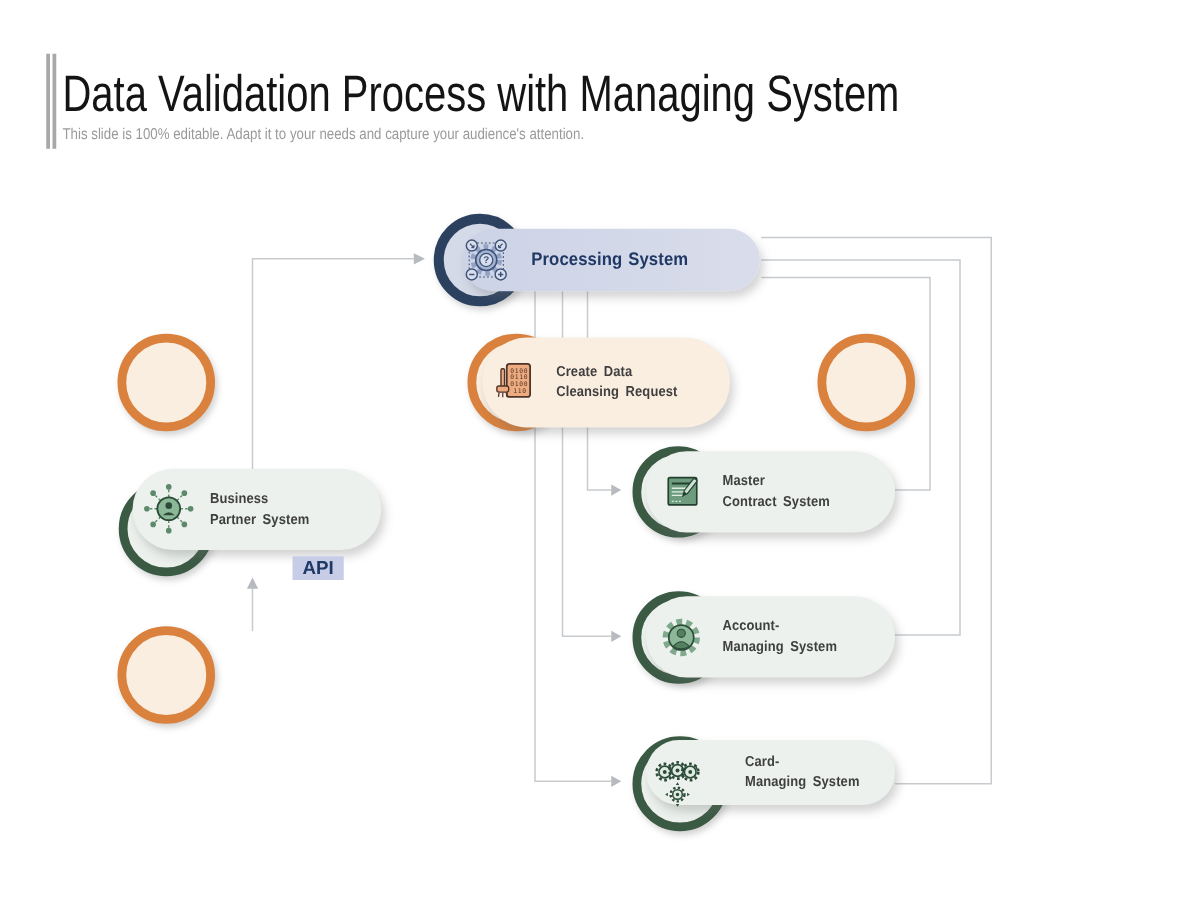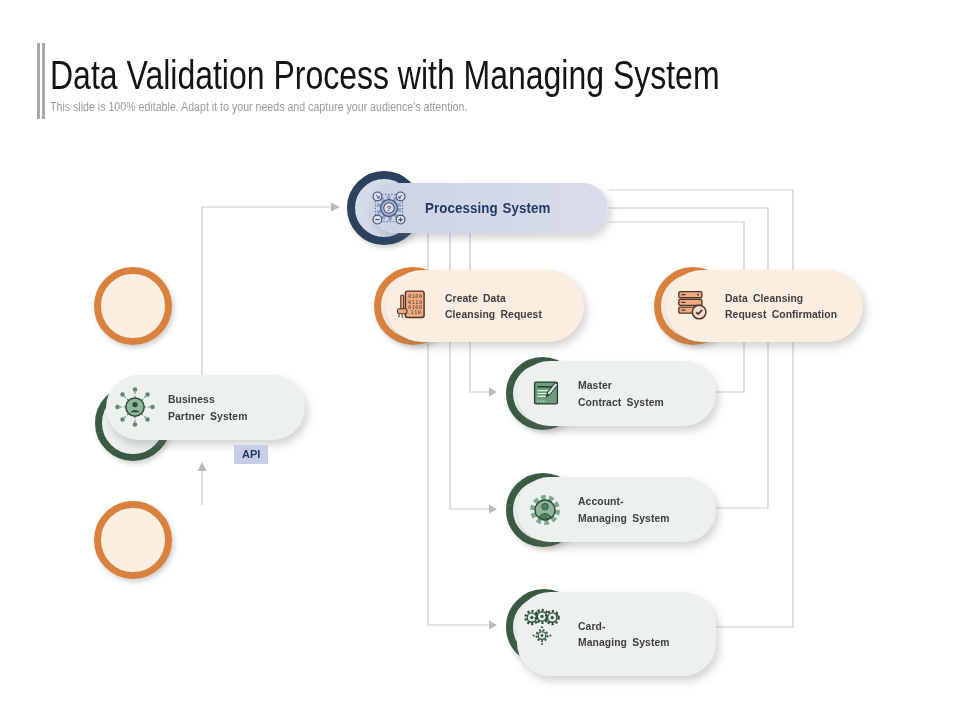--- a/index.html
+++ b/index.html
@@ -30,21 +30,21 @@
                letter-spacing:.1px;word-spacing:2.5px;}
   .ring.navy  {border:8px solid #2c4160;background:#d5dae9;}
   .ring.orange{border:7px solid #d9813d;background:#faeee1;}
   .ring.green {border:7px solid #3b5a44;background:#ecf1ed;}
   .pill.blue  {background:linear-gradient(90deg,#ccd3e6,#d9ddeb);border-radius:25px;}
   .pill.peach {background:#faeee1;border-radius:36px;}
   .pill.mint  {background:#ecf1ed;border-radius:33px;}
   .pill.blue .label{font-size:14.5px;color:#1f3864;transform:scaleX(0.92);word-spacing:1px;}
 
   .badge-api{position:absolute;left:234px;top:445px;z-index:4;background:#c7cde7;
-             color:#203864;font-weight:700;font-size:11px;padding:2px 8px;line-height:15px;}
+             color:#203864;font-weight:700;font-size:15px;padding:2px 8px;line-height:15px;}
 </style>
 </head>
 <body>
 
 <div class="canvas">
 
   <svg class="connectors" width="960" height="720" viewBox="0 0 960 720">
     <g stroke="#c8cbce" stroke-width="1.2" fill="none">
       <path d="M202,390 L202,207 L331,207"></path>
       <path d="M202,505 L202,471"></path>
@@ -107,35 +107,20 @@
         <rect x="9.8" y="11" width="2.6" height="13" rx="1" fill="#eeab80" stroke="#4d3427" stroke-width="1"></rect>
         <rect x="6.8" y="23.5" width="8.6" height="4.5" rx="1.5" fill="#eeab80" stroke="#4d3427" stroke-width="1"></rect>
         <path d="M8.4,28.5 L8,31.5 M11.1,28.5 L11.1,31.8 M13.8,28.5 L14.2,31.5" stroke="#4d3427" stroke-width="0.9" fill="none"></path>
       </svg>
     </span>
     <span class="label" style="margin-left:59px;">Create Data
 Cleansing Request</span>
   </div>
 
   <div class="ring orange" style="left:654px;top:267px;width:64px;height:64px;"></div>
-  <div class="pill peach" style="left:666px;top:270px;width:197px;height:72px;">
-    <span class="icon" style="left:4px;top:14px;">
-      <svg width="44" height="44" viewBox="0 0 40 40">
-        <rect x="8" y="7" width="21" height="5.5" rx="1.2" fill="#eeab80" stroke="#4d3427" stroke-width="1.2"></rect>
-        <rect x="8" y="14" width="21" height="5.5" rx="1.2" fill="#eeab80" stroke="#4d3427" stroke-width="1.2"></rect>
-        <rect x="8" y="21" width="21" height="5.5" rx="1.2" fill="#eeab80" stroke="#4d3427" stroke-width="1.2"></rect>
-        <path d="M10.5,9.7 L14,9.7 M10.5,16.7 L14,16.7 M10.5,23.7 L14,23.7" stroke="#4d3427" stroke-width="1.1"></path>
-        <circle cx="25.5" cy="9.7" r="0.8" fill="#4d3427"></circle>
-        <circle cx="26.5" cy="25.5" r="6.2" fill="#f3ddc9" stroke="#4d3427" stroke-width="1.3"></circle>
-        <path d="M23.7,25.5 L25.6,27.4 L29.3,23.5" stroke="#4d3427" stroke-width="1.5" fill="none"></path>
-      </svg>
-    </span>
-    <span class="label" style="margin-left:59px;">Data Cleansing
-Request Confirmation</span>
-  </div>
 
   <div class="ring green" style="left:506px;top:357px;width:59px;height:59px;"></div>
   <div class="pill mint" style="left:517px;top:361px;width:199px;height:65px;">
     <span class="icon" style="left:10px;top:12px;">
       <svg width="38" height="40" viewBox="0 0 40 40">
         <rect x="8" y="8.5" width="24" height="23" rx="1.5" fill="#6f9c7e" stroke="#23402f" stroke-width="1.4"></rect>
         <path d="M11,13.5 L27,13.5" stroke="#23402f" stroke-width="1.6"></path>
         <path d="M11,17.5 L25,17.5 M11,20.5 L23,20.5 M11,23.5 L21,23.5" stroke="#dfeee4" stroke-width="1.2"></path>
         <path d="M11,28.5 L20,28.5" stroke="#dfeee4" stroke-width="1" stroke-dasharray="1.6 1.4"></path>
         <g transform="rotate(38 24 19)">
@@ -185,21 +170,21 @@
         <circle cx="20" cy="20" r="9.5" fill="#8cb899" stroke="#2c4c38" stroke-width="1.3"></circle>
         <circle cx="20" cy="16.8" r="3.1" fill="#53805f" stroke="#2c4c38" stroke-width="0.8"></circle>
         <path d="M13.9,26.8 Q20,19.8 26.1,26.8 Q20,30.4 13.9,26.8 Z" fill="#53805f" stroke="#2c4c38" stroke-width="0.8"></path>
       </svg>
     </span>
     <span class="label" style="margin-left:61px;">Account-
 Managing System</span>
   </div>
 
   <div class="ring green" style="left:506px;top:589px;width:62px;height:62px;"></div>
-  <div class="pill mint" style="left:517px;top:592px;width:199px;height:84px;">
+  <div class="pill mint" style="left:517px;top:592px;width:199px;height:52px;justify-content:center;">
     <span class="icon" style="left:1px;top:9px;">
       <svg width="48" height="50" viewBox="0 0 40 40">
         <g>
           <circle cx="11.5" cy="13" r="5.4" fill="none" stroke="#2c4c38" stroke-width="1.8" stroke-dasharray="1.8 1.7"></circle>
           <circle cx="11.5" cy="13" r="3.9" fill="#dfeae2" stroke="#2c4c38" stroke-width="1.1"></circle>
           <circle cx="11.5" cy="13" r="1.3" fill="#2c4c38"></circle>
           <circle cx="20" cy="12" r="5.4" fill="none" stroke="#2c4c38" stroke-width="1.8" stroke-dasharray="1.8 1.7"></circle>
           <circle cx="20" cy="12" r="3.9" fill="#dfeae2" stroke="#2c4c38" stroke-width="1.1"></circle>
           <circle cx="20" cy="12" r="1.3" fill="#2c4c38"></circle>
           <circle cx="28.5" cy="13" r="5.4" fill="none" stroke="#2c4c38" stroke-width="1.8" stroke-dasharray="1.8 1.7"></circle>

